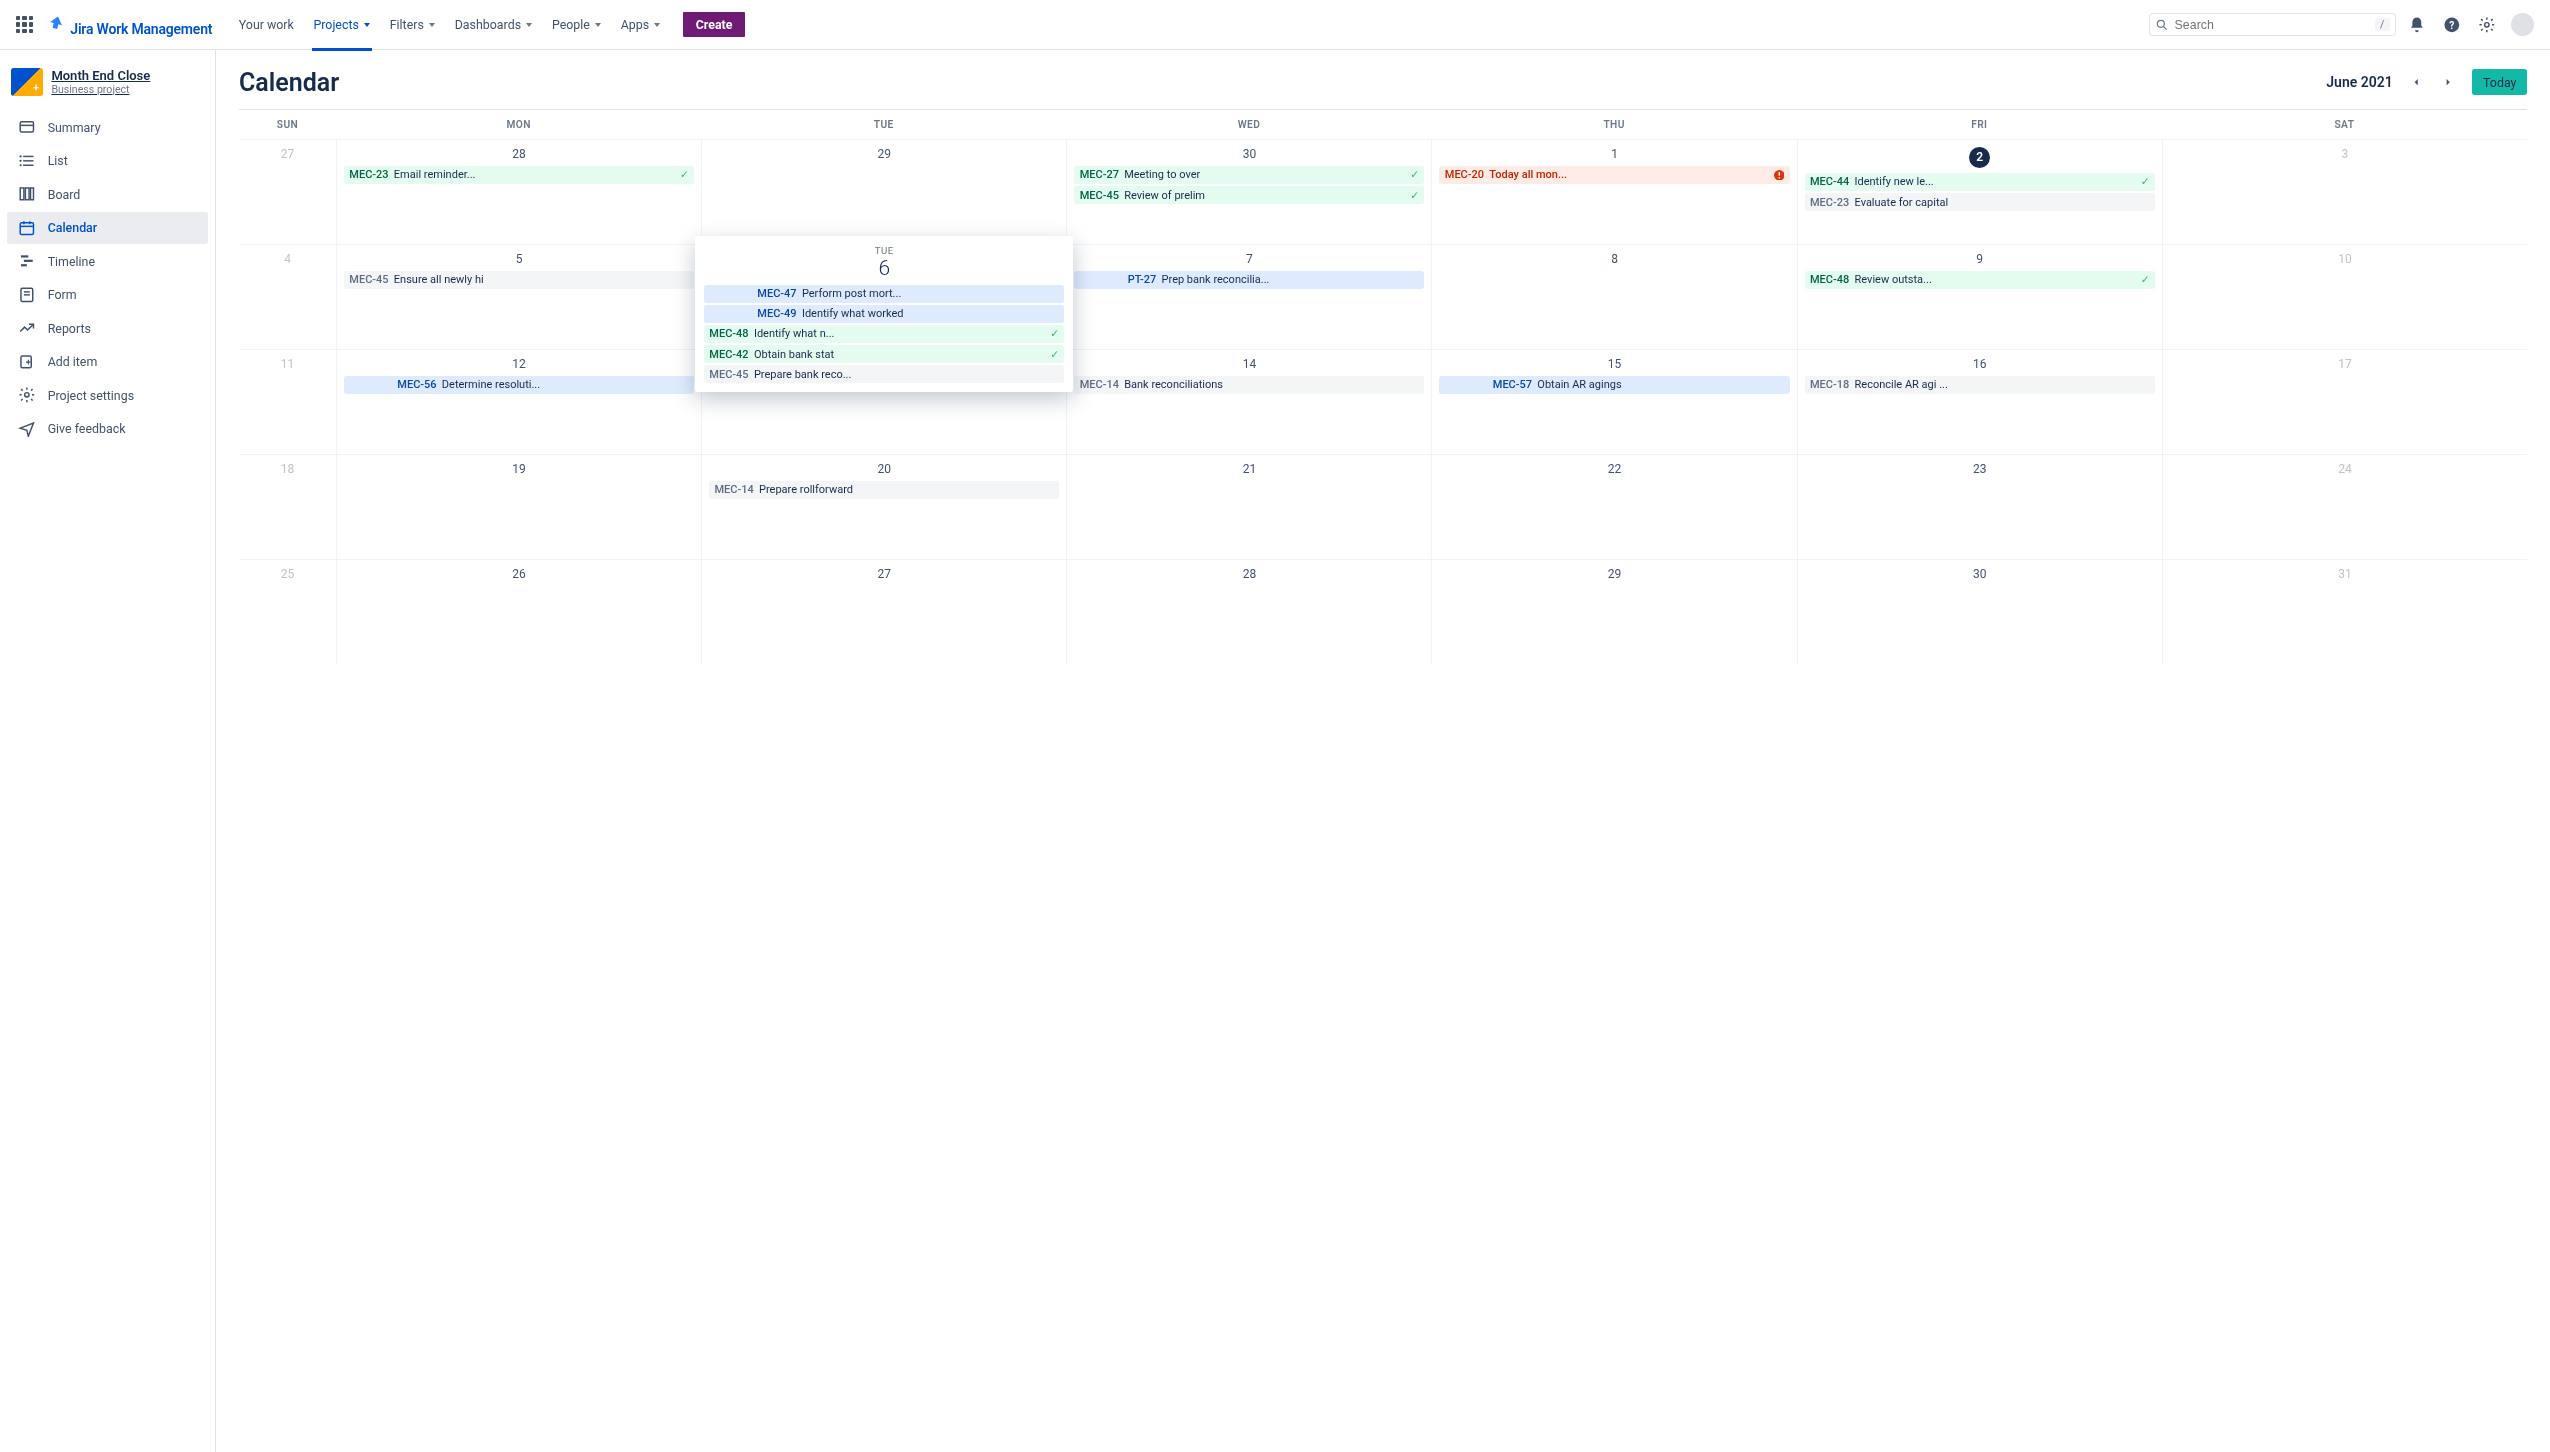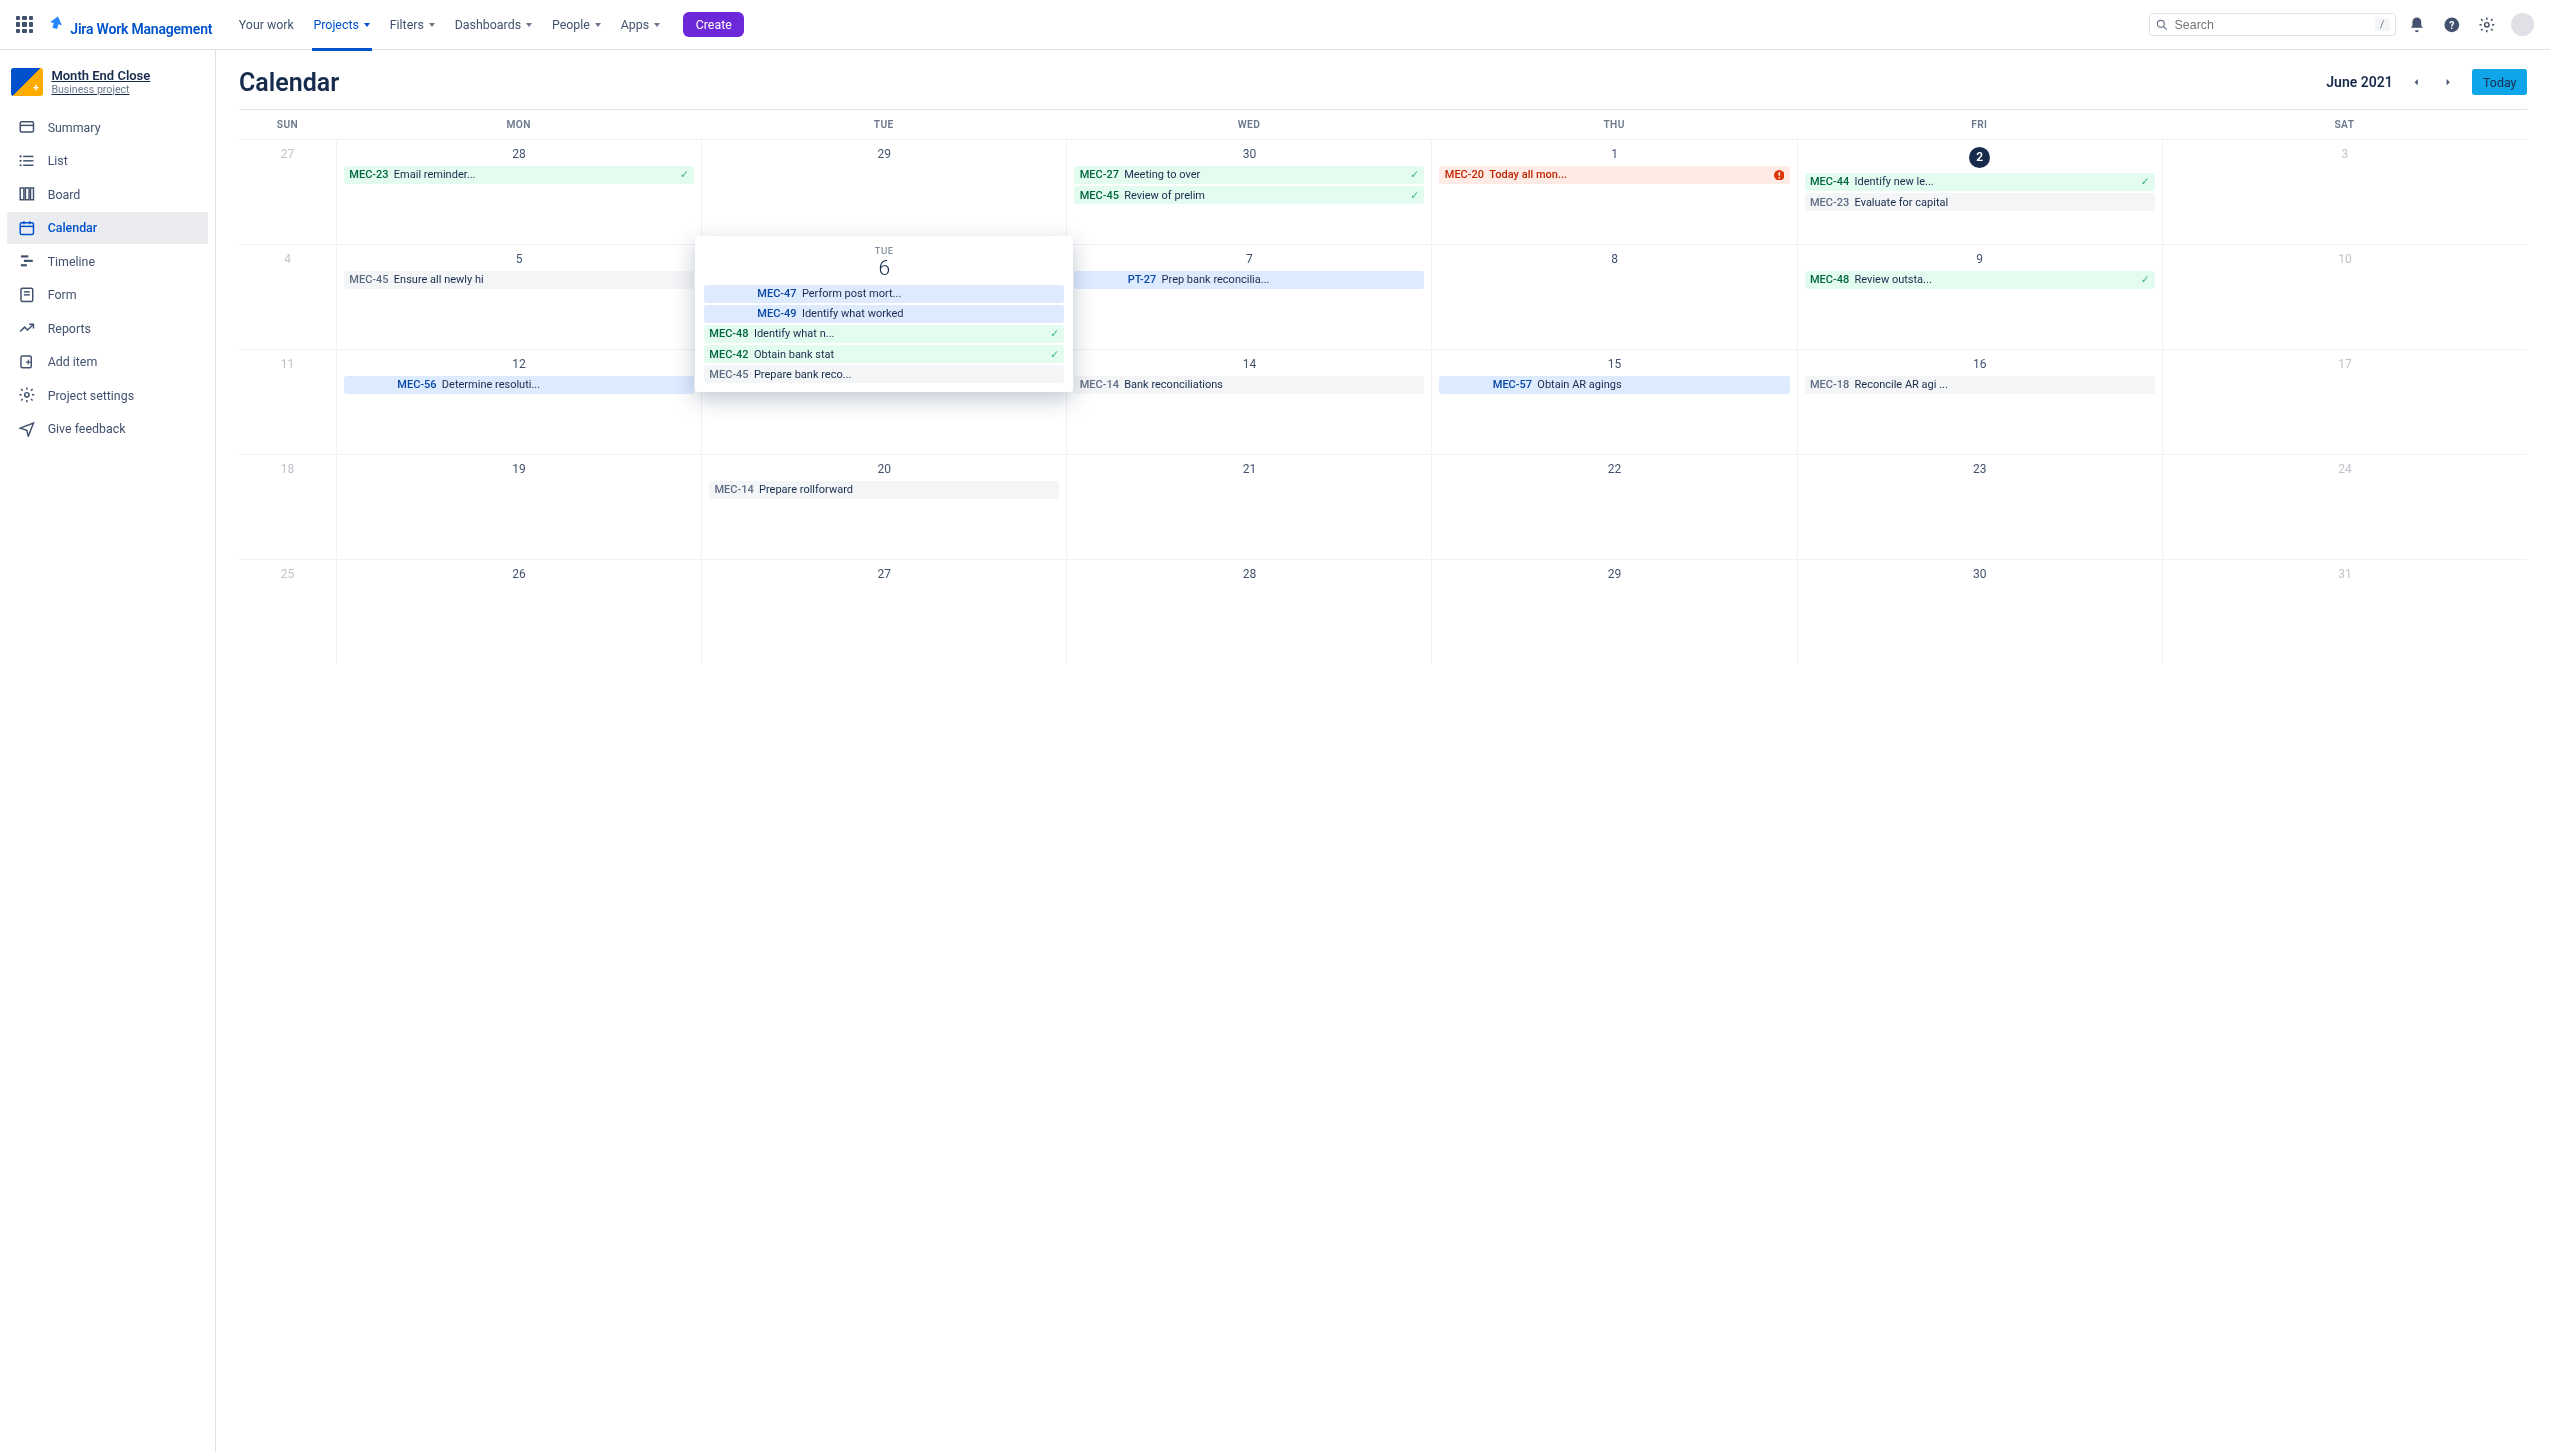--- a/index.html
+++ b/index.html
@@ -10,21 +10,21 @@
   .apps-icon span{ background:#42526E; border-radius:0.9px;}
   .logo { display:flex; align-items:center; gap:5.3px; margin-right:10.6px; cursor:pointer;}
   .logo-mark{ width:19.5px; height:19.5px; }
   .logo-text{ font-weight:600; font-size:14px; color:#0052CC; letter-spacing:-0.2px;margin-top:8px;}
   .nav-items{ display:flex; align-items:center; gap:1.8px; }
   .nav-item{ padding:7px 8.9px; cursor:pointer; color:#42526E; display:flex; align-items:center; gap:3.5px; border-radius:2.7px; position:relative;}
   .nav-item.active{ color:#0052CC;}
   .nav-item.active::after{ content:""; position:absolute; left:7px; right:7px; bottom:-11.5px; height:2.7px; background:#0052CC;}
   .caret{ width:0;height:0;border-left:3.5px solid transparent;border-right:3.5px solid transparent;border-top:4.4px solid #6B778C; margin-left:1.8px;}
   .nav-item.active .caret{border-top-color:#0052CC;}
-  .create-btn{ background:#6d28d9; color:#fff; padding:5.3px 12.4px; border-radius:6px; font-weight:400; cursor:pointer; margin-left:7px;}
+  .create-btn{ background:#701a75; color:#fff; padding:5.3px 12.4px; border-radius:1px; font-weight:700; cursor:pointer; margin-left:7px;}
   .spacer{ flex:1;}
   .search{ display:flex; align-items:center; border:0.9px solid #dfe1e6; border-radius:3.5px; padding:3.5px 5.3px; width:247px; gap:5.3px; color:#6B778C;}
   .search input{ border:none; outline:none; flex:1; font-size:12.4px; color:#172B4D;}
   .kbd{ background:#f4f5f7; border-radius:2.7px; padding:0 5.3px; font-size:10.6px; color:#6B778C;}
   .icon-btn{ width:28px; height:28px; border-radius:50%; display:flex; align-items:center; justify-content:center; cursor:pointer; color:#42526E;}
   .avatar{ width:23px; height:23px; border-radius:50%; background:#DFE1E6;}
   
   .shell{ display:flex; height:calc(100vh - 50px);}
   .sidebar{ width:216px; border-right:0.9px solid #dfe1e6; padding:14px 7px; }
   .proj{ display:flex; gap:8.9px; align-items:center; padding:3.5px 7px 12.4px 3.5px;text-decoration:underline;}
@@ -37,21 +37,21 @@
   .side-item.selected{ background:#EBECF0; color:#0052CC; font-weight:500;}
   .side-item .sic{ width:17.7px; height:17.7px; display:flex; align-items:center; justify-content:center; color:#42526E;}
   .side-item.selected .sic{ color:#0052CC;}
   
   .main{ flex:1; padding:17.7px 23px; overflow:auto;}
   .cal-head{ display:flex; align-items:center; margin-bottom:12.4px;}
   .cal-title{ font-size:25px; font-weight:600;}
   .cal-controls{ margin-left:auto; display:flex; align-items:center; gap:5.3px;}
   .month-lbl{ font-weight:600; font-size:14px; margin-right:5.3px;}
   .nav-arrow{ width:26.6px; height:26.6px; display:flex; align-items:center; justify-content:center; cursor:pointer; border-radius:2.7px; color:#42526E;}
-  .today-btn{ background:#0ea5e9; padding:5.3px 10.6px; border-radius:2.7px; cursor:pointer; margin-left:5.3px;}
+  .today-btn{ background:#14b8a6; padding:5.3px 10.6px; border-radius:2.7px; cursor:pointer; margin-left:5.3px;}
   
   .cal{ border-top:0.9px solid #dfe1e6; }
   .dow{ display:grid; grid-template-columns:97px repeat(6,1fr);}
   .dow div{ text-align:center; font-size:10.2px; color:#6B778C; letter-spacing:0.4px; padding:8.9px 0; font-weight:600;}
   .weeks{ display:flex; flex-direction:column;}
   .week{ display:grid; grid-template-columns:97px repeat(6,1fr); border-top:0.9px solid #f1f2f4;}
   .day{ min-height:104px; padding:5.3px 7px; border-left:0.9px solid #f1f2f4; position:relative;}
   .day:first-child{ border-left:none;}
   .daynum{ text-align:center; font-size:12px; color:#42526E; padding:1.8px 0 5.3px;}
   .day.other .daynum{ color:#bfc3c9;}

